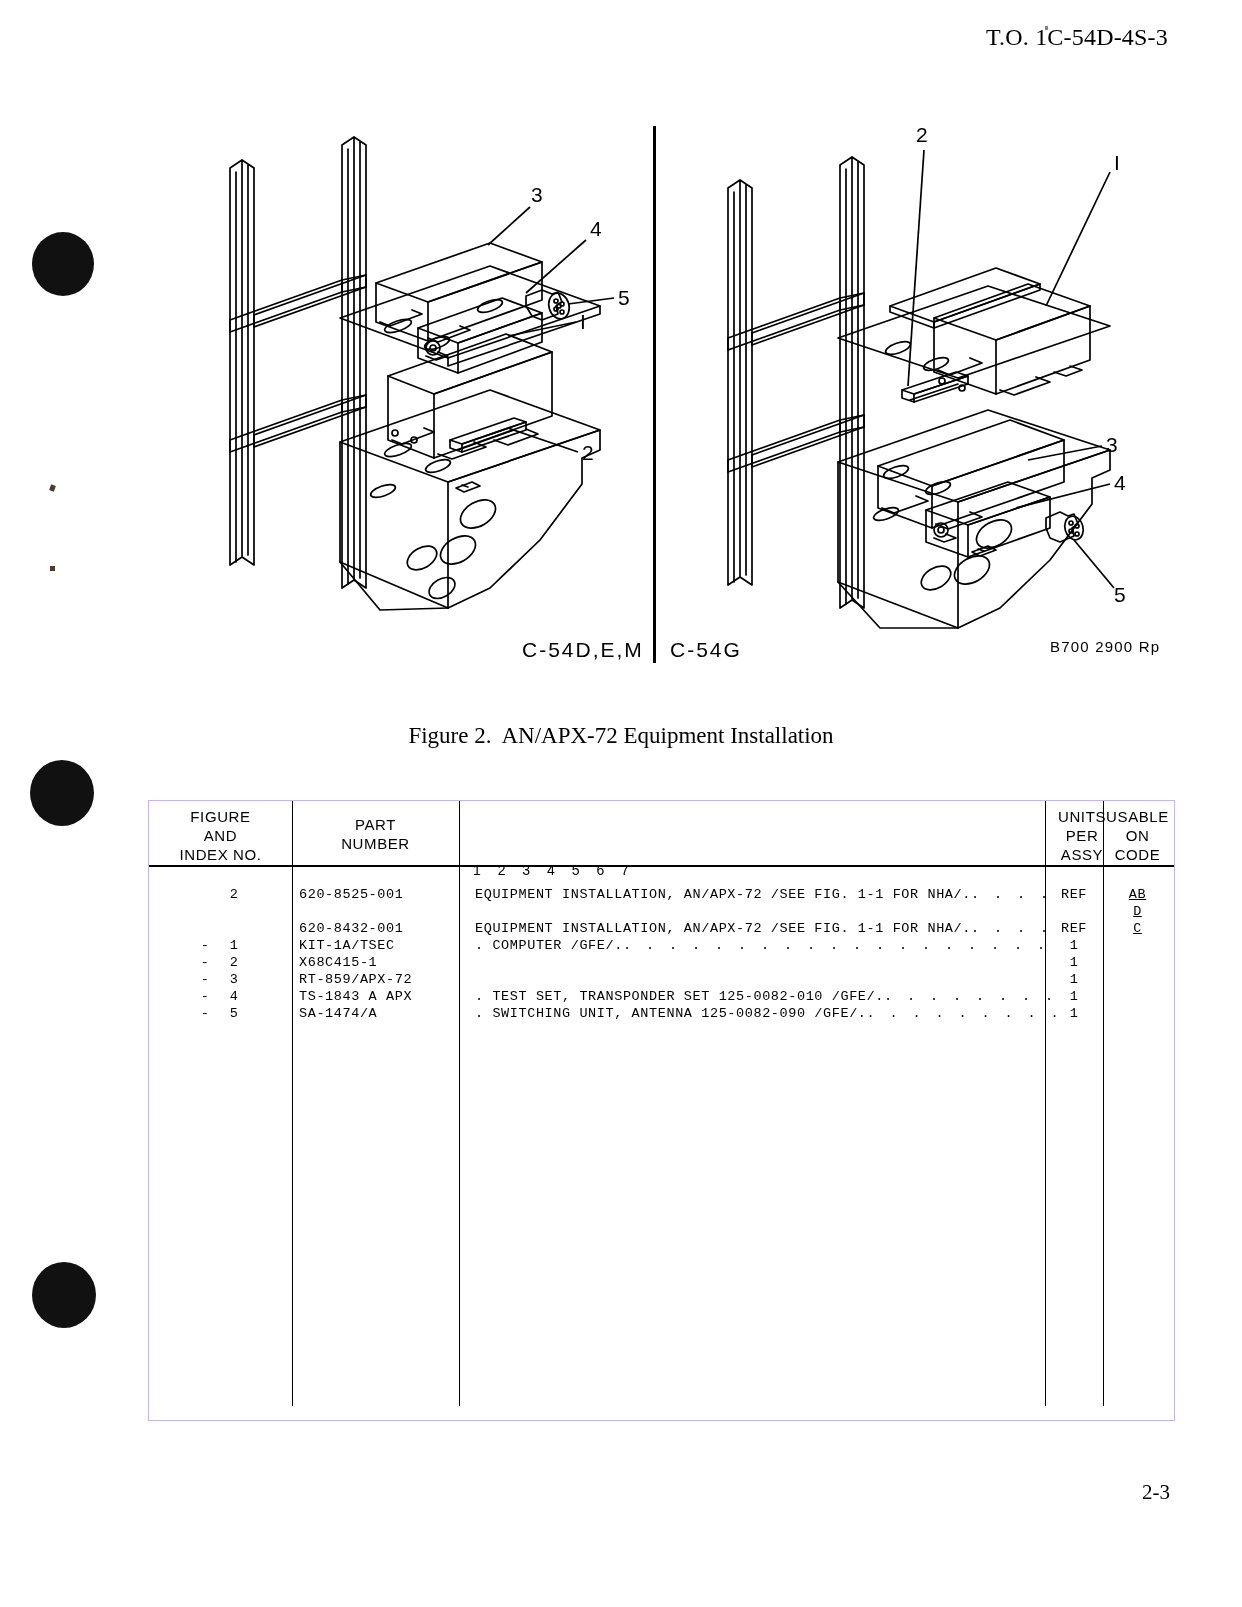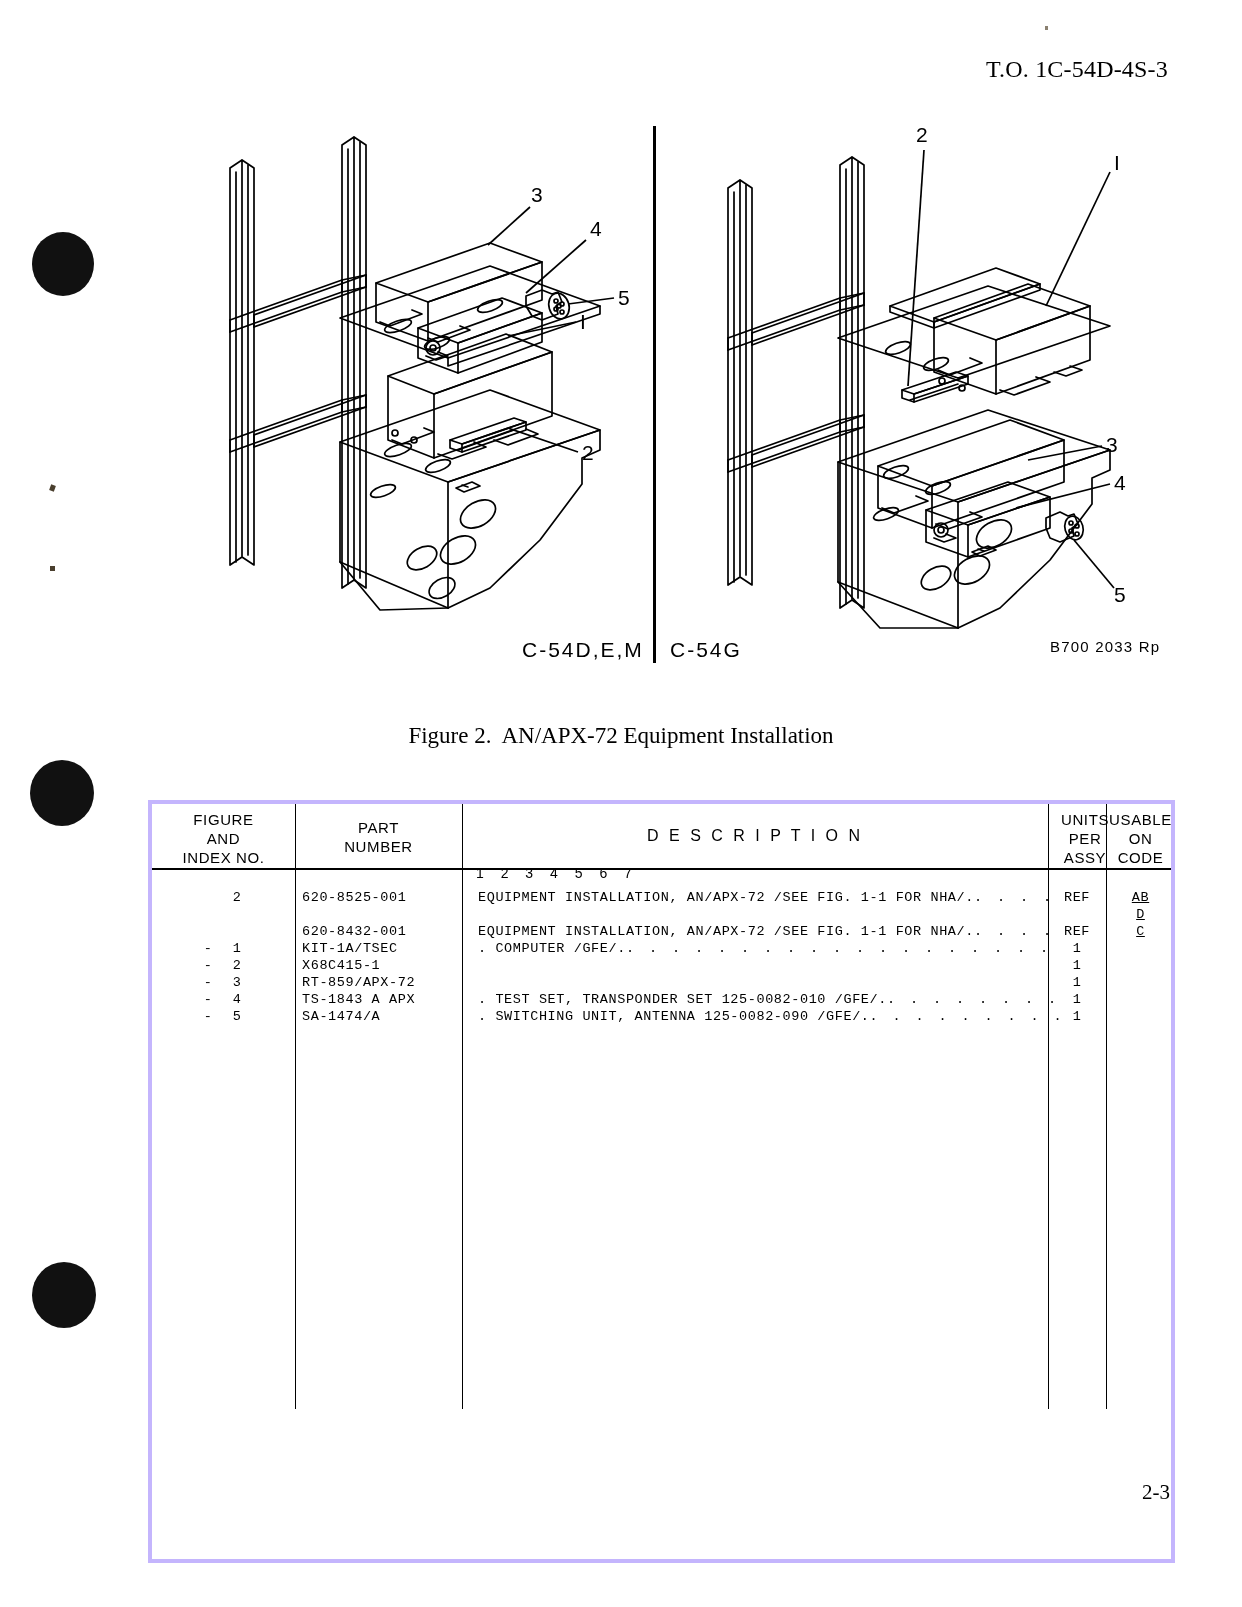--- a/index.html
+++ b/index.html
@@ -12,21 +12,21 @@
     height: 1607px;
     position: relative;
     font-family: "Liberation Sans", sans-serif;
     color: #000;
     overflow: hidden;
   }
 
   
   .doc-header {
     position: absolute;
-    top: 56px;
+    top: 24px;
     right: 74px;
     font-family: "Liberation Serif", serif;
     font-size: 24px;
     letter-spacing: 0.2px;
     white-space: nowrap;
   }
   .speck-top {
     position: absolute;
     left: 1045px;
     top: 26px;
@@ -104,22 +104,22 @@
     white-space: nowrap;
   }
   .fig-caption .gap { display: inline-block; width: 10px; }
 
   
   .table-wrap {
     position: absolute;
     left: 148px;
     top: 800px;
     width: 1027px;
-    height: 763px;
-    border: 4px solid #c4b5fd;
+    height: 621px;
+    border: 1px solid #c4b5fd;
     box-sizing: border-box;
   }
   .thead {
     position: relative;
     height: 66px;
     border-bottom: 2px solid #000;
     box-sizing: border-box;
   }
   .vline {
     position: absolute;
@@ -374,21 +374,21 @@
       <text x="206" y="32">2</text>
       <text x="404" y="60">I</text>
       <text x="396" y="342">3</text>
       <text x="404" y="380">4</text>
       <text x="404" y="492">5</text>
     </g>
   </svg>
 
   <div class="model-label model-left">C-54D,E,M</div>
   <div class="model-label model-right">C-54G</div>
-  <div class="drawing-code">B700 2033 Rp</div>
+  <div class="drawing-code">B700 2900 Rp</div>
 </div>
 
 <div class="fig-caption">
   <span>Figure 2.</span><span class="gap"></span><span>AN/APX-72 Equipment Installation</span>
 </div>
 
 <div class="table-wrap">
 
   <div class="thead">
     <div class="vline vl-1" style="height:66px"></div>
@@ -400,21 +400,20 @@
       <div>FIGURE</div>
       <div>AND</div>
       <div>INDEX NO.</div>
     </div>
 
     <div class="th th-part">
       <div>PART</div>
       <div>NUMBER</div>
     </div>
 
-    <div class="th th-desc">D E S C R I P T I O N</div>
     <div class="th-scale">1 2 3 4 5 6 7</div>
 
     <div class="th th-units">
       <div>UNITS</div>
       <div>PER</div>
       <div>ASSY</div>
     </div>
 
     <div class="th th-usable">
       <div>USABLE</div>

